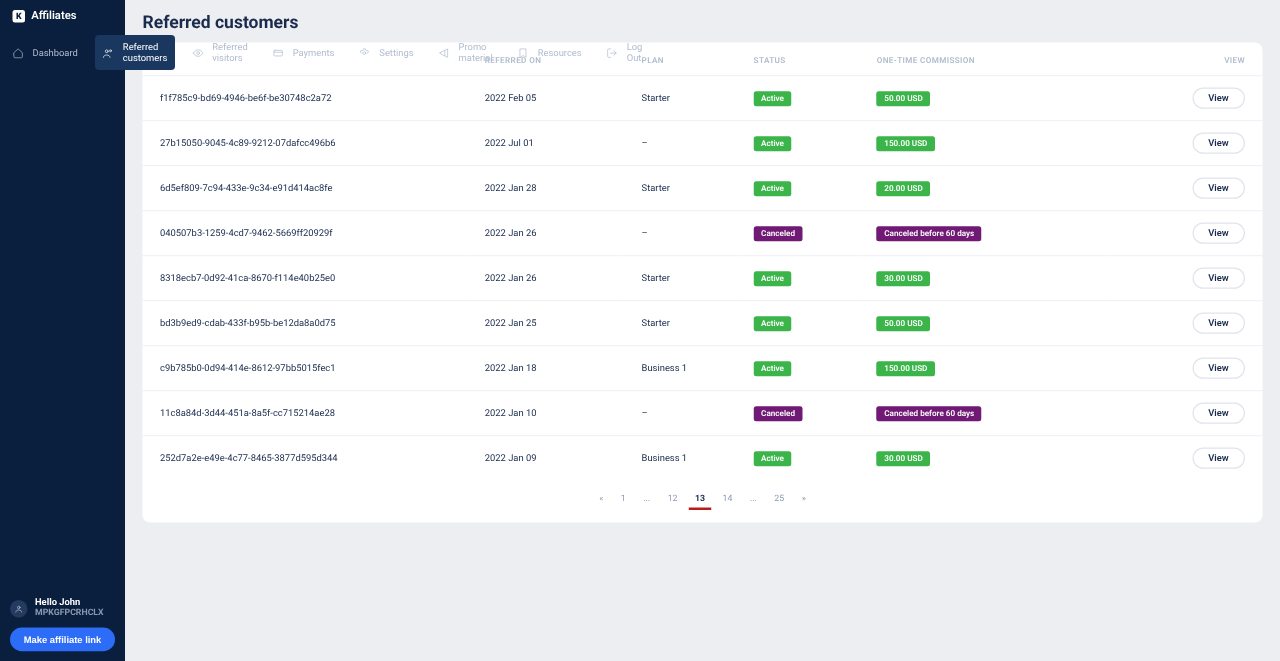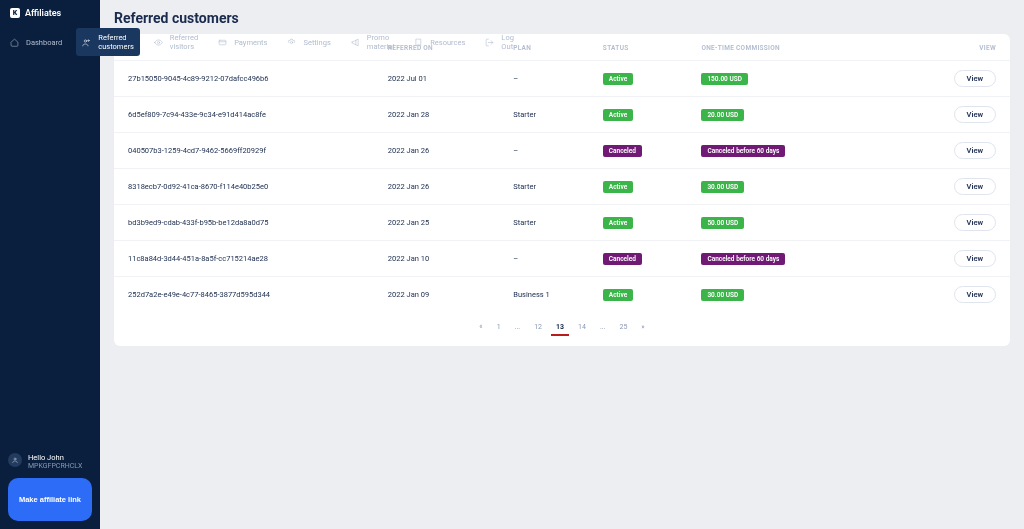--- a/index.html
+++ b/index.html
@@ -6,27 +6,27 @@
 body { font-family: -apple-system, BlinkMacSystemFont, "Segoe UI", Roboto, sans-serif; font-size: 9px; background: #eceef2; color: #1a2b4d; width: 1024px; height: 529px; overflow: hidden; display: flex; }
 .sidebar { width: 100px; background: #0a1f3d; color: #cbd3e0; display: flex; flex-direction: column; position: relative; }
 .sidebar-header { display: flex; align-items: center; gap: 5px; padding: 8px 10px; font-size: 9px; font-weight: 600; color: #fff; }
 .sidebar-logo { width: 10px; height: 10px; background: #fff; color: #0a1f3d; display: flex; align-items: center; justify-content: center; border-radius: 2px; font-size: 7px; font-weight: 900; }
 .sidebar-nav { display: flex; flex-direction: row; margin-top: 2px; }
 .sidebar-item { display: flex; align-items: center; gap: 7px; padding: 5px 10px; font-size: 7.5px; color: #b0bccf; cursor: pointer; }
 .sidebar-item.active { background: #1a3760; color: #fff; border-radius: 3px; margin: 0 4px; padding: 5px 6px; }
 .sidebar-item .icon { width: 9px; height: 9px; display: inline-flex; align-items: center; justify-content: center; }
 .sidebar-item .icon svg { width: 9px; height: 9px; }
 .sidebar-footer { position: absolute; bottom: 0; left: 0; right: 0; padding: 8px; }
-.user-block { display: flex; align-items: flex-start; gap: 6px; font-size: 7px; color: #cbd3e0; margin-bottom: 8px; }
+.user-block { display: flex; align-items: flex-end; gap: 6px; font-size: 7px; color: #cbd3e0; margin-bottom: 8px; font-weight: bold; }
 .avatar { width: 14px; height: 14px; border-radius: 50%; background: #233b5e; display: flex; align-items: center; justify-content: center; }
 .avatar svg { width: 8px; height: 8px; }
 .user-info { display: flex; flex-direction: column; }
 .user-name { color: #fff; font-size: 7.5px; }
 .user-code { color: #8a99b3; font-size: 7px; }
-.make-link-btn { width: 100%; background: #2d6cf6; color: #fff; border: none; border-radius: 10px; padding: 17px 0; font-size: 7.5px; font-weight: 600; cursor: pointer; }
+.make-link-btn { width: 100%; background: #2d6cf6; color: #fff; border: none; border-radius: 10px; padding: 5px 0; font-size: 7.5px; font-weight: 600; cursor: pointer; }
 .main { flex: 1; padding: 10px 14px; overflow: auto; }
 .page-title { font-size: 14px; font-weight: 700; color: #1a2b4d; margin-bottom: 8px; }
 .card { background: #fff; border-radius: 6px; padding: 0 0 10px 0; }
 .table { width: 100%; border-collapse: collapse; }
 .table thead th { text-align: left; font-size: 6.5px; font-weight: 600; color: #b0bccf; text-transform: uppercase; padding: 10px 14px 8px 14px; letter-spacing: 0.3px; }
 .table tbody td { font-size: 7.5px; color: #1a2b4d; padding: 9px 14px; border-top: 1px solid #f0f2f6; vertical-align: middle; }
 .table th:last-child, .table td:last-child { text-align: right; }
 .badge { display: inline-block; padding: 2px 6px; border-radius: 2px; font-size: 6.5px; font-weight: 600; color: #fff; }
 .badge-green { background: #3bb54a; }
 .badge-gray { background: #701a75; }
@@ -151,20 +151,28 @@
           <th class="col-id">ID</th>
           <th class="col-ref">REFERRED ON</th>
           <th class="col-plan">PLAN</th>
           <th class="col-status">STATUS</th>
           <th class="col-comm">ONE-TIME COMMISSION</th>
           <th class="col-view">VIEW</th>
         </tr>
       </thead>
       <tbody id="tbody">
           <tr>
+            <td>f1f785c9-bd69-4946-be6f-be30748c2a72</td>
+            <td>2022 Feb 05</td>
+            <td>Starter</td>
+            <td><span class="badge badge-green">Active</span></td>
+            <td><span class="badge badge-green">50.00 USD</span></td>
+            <td><span class="view-btn">View</span></td>
+          </tr>
+          <tr>
             <td>27b15050-9045-4c89-9212-07dafcc496b6</td>
             <td>2022 Jul 01</td>
             <td>–</td>
             <td><span class="badge badge-green">Active</span></td>
             <td><span class="badge badge-green">150.00 USD</span></td>
             <td><span class="view-btn">View</span></td>
           </tr>
           <tr>
             <td>6d5ef809-7c94-433e-9c34-e91d414ac8fe</td>
             <td>2022 Jan 28</td>
@@ -188,20 +196,28 @@
             <td><span class="badge badge-green">Active</span></td>
             <td><span class="badge badge-green">30.00 USD</span></td>
             <td><span class="view-btn">View</span></td>
           </tr>
           <tr>
             <td>bd3b9ed9-cdab-433f-b95b-be12da8a0d75</td>
             <td>2022 Jan 25</td>
             <td>Starter</td>
             <td><span class="badge badge-green">Active</span></td>
             <td><span class="badge badge-green">50.00 USD</span></td>
+            <td><span class="view-btn">View</span></td>
+          </tr>
+          <tr>
+            <td>c9b785b0-0d94-414e-8612-97bb5015fec1</td>
+            <td>2022 Jan 18</td>
+            <td>Business 1</td>
+            <td><span class="badge badge-green">Active</span></td>
+            <td><span class="badge badge-green">150.00 USD</span></td>
             <td><span class="view-btn">View</span></td>
           </tr>
           <tr>
             <td>11c8a84d-3d44-451a-8a5f-cc715214ae28</td>
             <td>2022 Jan 10</td>
             <td>–</td>
             <td><span class="badge badge-gray">Canceled</span></td>
             <td><span class="badge badge-gray">Canceled before 60 days</span></td>
             <td><span class="view-btn">View</span></td>
           </tr>

